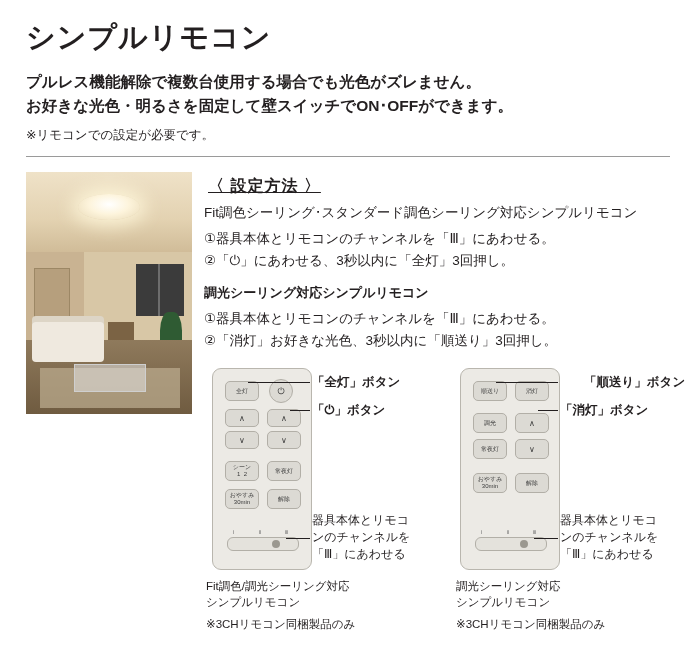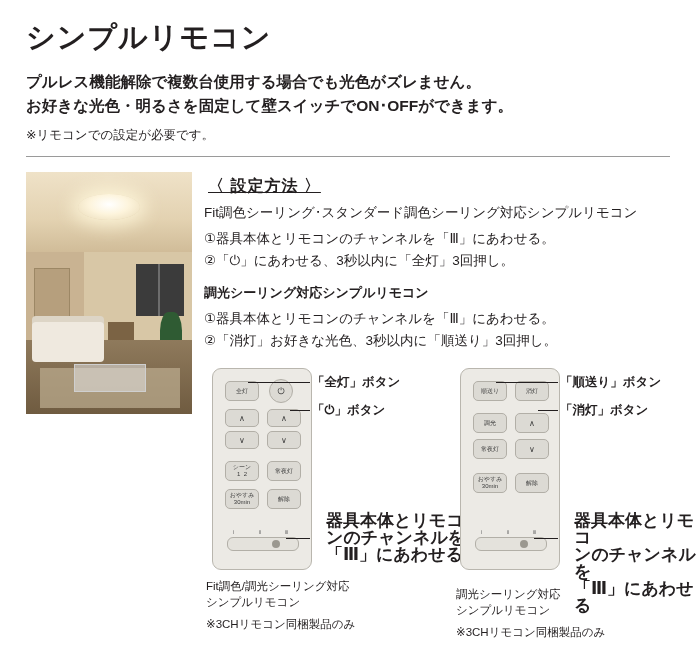--- a/index.html
+++ b/index.html
@@ -75,21 +75,21 @@
     font-size:6px;color:#3a3a3a;display:flex;align-items:center;justify-content:center;text-align:center;line-height:7px;}
   .btn.round{border-radius:50%;}
   .slider{position:absolute;left:14px;top:168px;width:70px;height:12px;border:1px solid #b2afa7;border-radius:6px;background:#e4e2dc;}
   .slider .knob{position:absolute;left:44px;top:2px;width:8px;height:8px;border-radius:50%;background:#9b9890;}
   .sl-lab{position:absolute;font-size:5px;color:#6b6b6b;top:160px;}
 
   
   .callout{position:absolute;font-size:12.5px;font-weight:bold;white-space:nowrap;}
   .lead-line{position:absolute;background:#231f20;}
   .cap{position:absolute;font-size:11.5px;line-height:16px;}
-  .desc{position:absolute;font-size:17px;line-height:17px;font-weight:bold;padding-left:14px;}
+  .desc{position:absolute;font-size:12px;line-height:17px;font-weight:normal;}
 </style>
 </head>
 <body>
 
 <div class="page">
 
   <div class="title">シンプルリモコン</div>
 
   <div class="lead">
     <div>プルレス機能解除で複数台使用する場合でも光色がズレません。</div>
@@ -188,30 +188,30 @@
 
     <div class="sl-lab" style="left:20px;">Ⅰ</div>
     <div class="sl-lab" style="left:46px;">Ⅱ</div>
     <div class="sl-lab" style="left:72px;">Ⅲ</div>
     <div class="slider">
         <div class="knob"></div>
       </div>
   </div>
 
   <div class="lead-line" style="left:496px;top:382px;width:62px;height:1px;"></div>
-  <div class="callout" style="left:560px;top:374px;">「順送り」ボタン</div>
+  <div class="callout" style="left:584px;top:374px;">「順送り」ボタン</div>
   <div class="lead-line" style="left:538px;top:410px;width:20px;height:1px;"></div>
   <div class="callout" style="left:560px;top:402px;">「消灯」ボタン</div>
 
   <div class="lead-line" style="left:534px;top:538px;width:24px;height:1px;"></div>
   <div class="desc" style="left:560px;top:512px;">
     <div>器具本体とリモコ</div>
     <div>ンのチャンネルを</div>
     <div>「Ⅲ」にあわせる</div>
   </div>
 
-  <div class="cap" style="left:456px;top:578px;margin-top:8px;">
+  <div class="cap" style="left:456px;top:578px;">
     <div>調光シーリング対応</div>
     <div>シンプルリモコン</div>
     <div style="margin-top:6px;">※3CHリモコン同梱製品のみ</div>
   </div>
 
 </div>
 
 </body></html>

